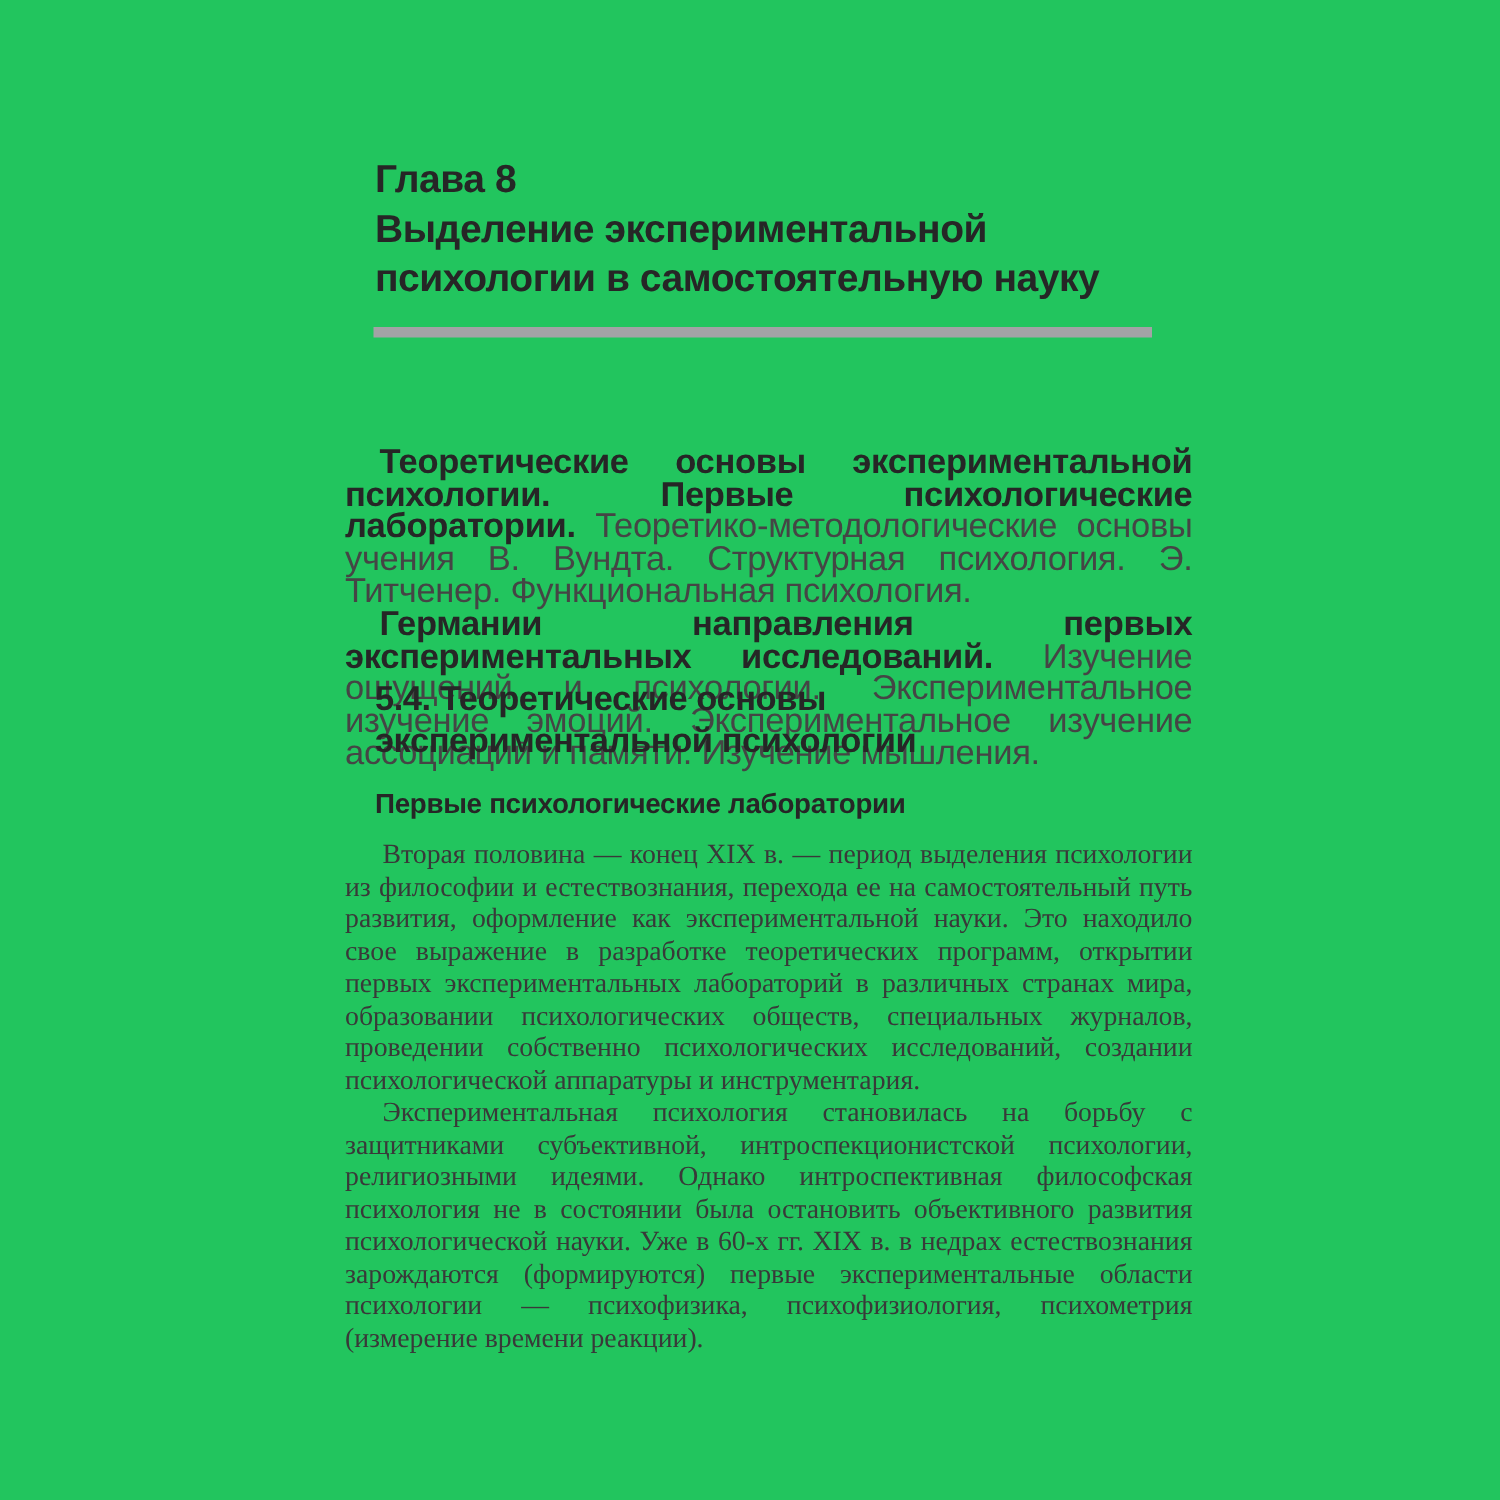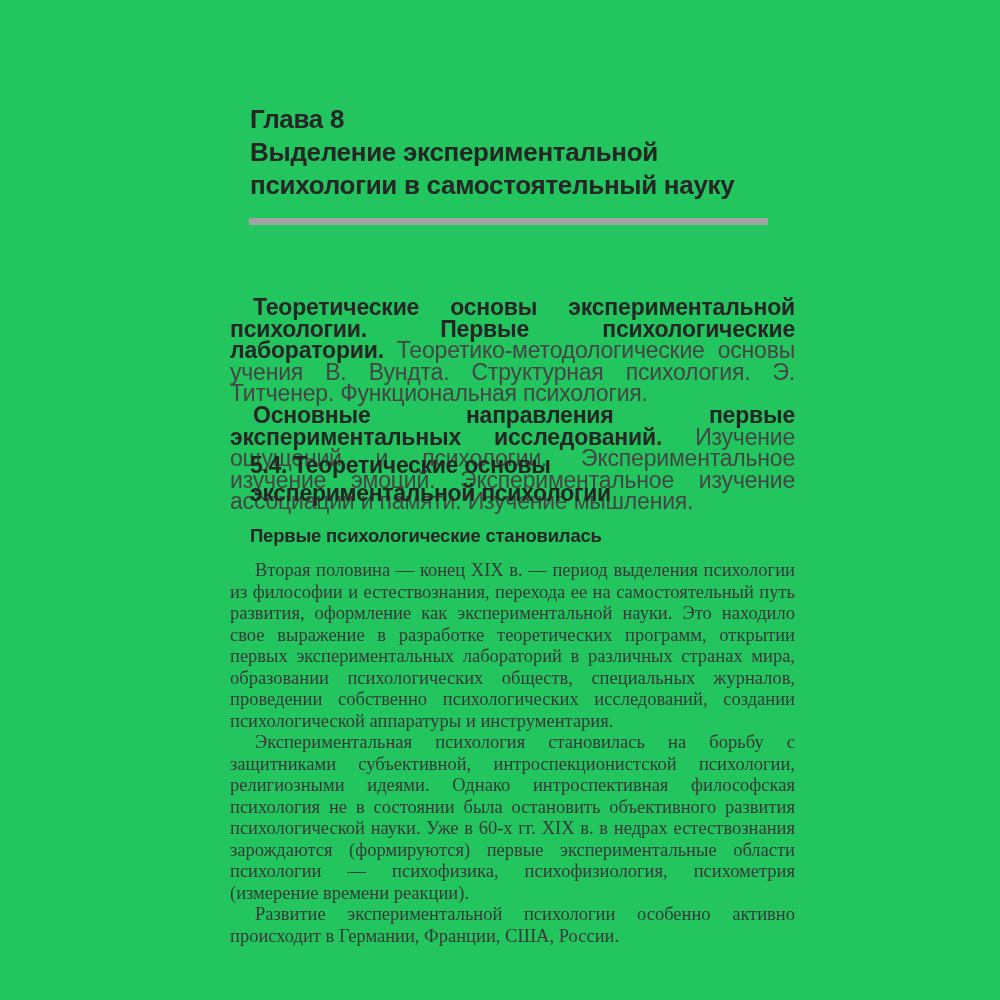--- a/index.html
+++ b/index.html
@@ -113,34 +113,33 @@
   }
 </style>
 </head>
 <body>
 
 <div class="page">
 
   <header class="chapter">
     <div>Глава 8</div>
     <div class="prelines">Выделение экспериментальной
-психологии в самостоятельный науку</div>
+психологии в самостоятельную науку</div>
   </header>
 
   <div class="rule"></div>
 
   <section class="abstract">
     <p><span class="lead">Теоретические основы экспериментальной психологии. Первые психологические лаборатории.</span> <span>Теоретико-методологические основы учения В. Вундта. Структурная психология. Э. Титченер. Функциональная психология.</span></p>
-    <p><span class="lead">Основные направления первые экспериментальных исследований.</span> <span>Изучение ощущений и психологии. Экспериментальное изучение эмоций. Экспериментальное изучение ассоциаций и памяти. Изучение мышления.</span></p>
+    <p><span class="lead">Германии направления первых экспериментальных исследований.</span> <span>Изучение ощущений и психологии. Экспериментальное изучение эмоций. Экспериментальное изучение ассоциаций и памяти. Изучение мышления.</span></p>
   </section>
 
   <h2 class="section-heading prelines">5.4. Теоретические основы
 экспериментальной психологии</h2>
 
-  <h3 class="subheading">Первые психологические становилась</h3>
+  <h3 class="subheading">Первые психологические лаборатории</h3>
 
   <section class="bodytext">
     <p>Вторая половина — конец XIX в. — период выделения психологии из философии и естествознания, перехода ее на самостоятельный путь развития, оформление как экспериментальной науки. Это находило свое выражение в разработке теоретических программ, открытии первых экспериментальных лабораторий в различных странах мира, образовании психологических обществ, специальных журналов, проведении собственно психологических исследований, создании психологической аппаратуры и инструментария.</p>
     <p>Экспериментальная психология становилась на борьбу с защитниками субъективной, интроспекционистской психологии, религиозными идеями. Однако интроспективная философская психология не в состоянии была остановить объективного развития психологической науки. Уже в 60-х гг. XIX в. в недрах естествознания зарождаются (формируются) первые экспериментальные области психологии — психофизика, психофизиология, психометрия (измерение времени реакции).</p>
-    <p>Развитие экспериментальной психологии особенно активно происходит в Германии, Франции, США, России.</p>
   </section>
 
 </div>
 
 </body></html>

